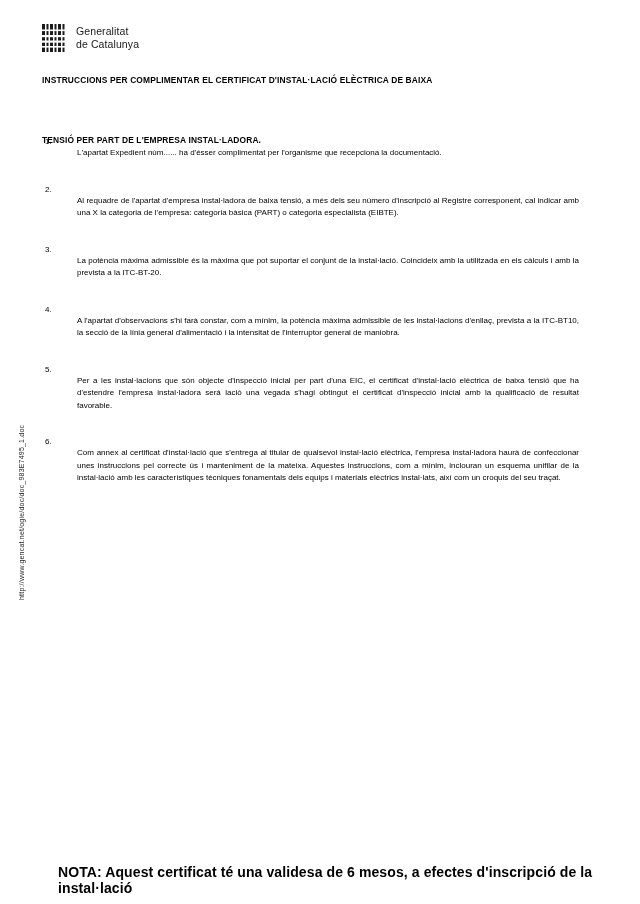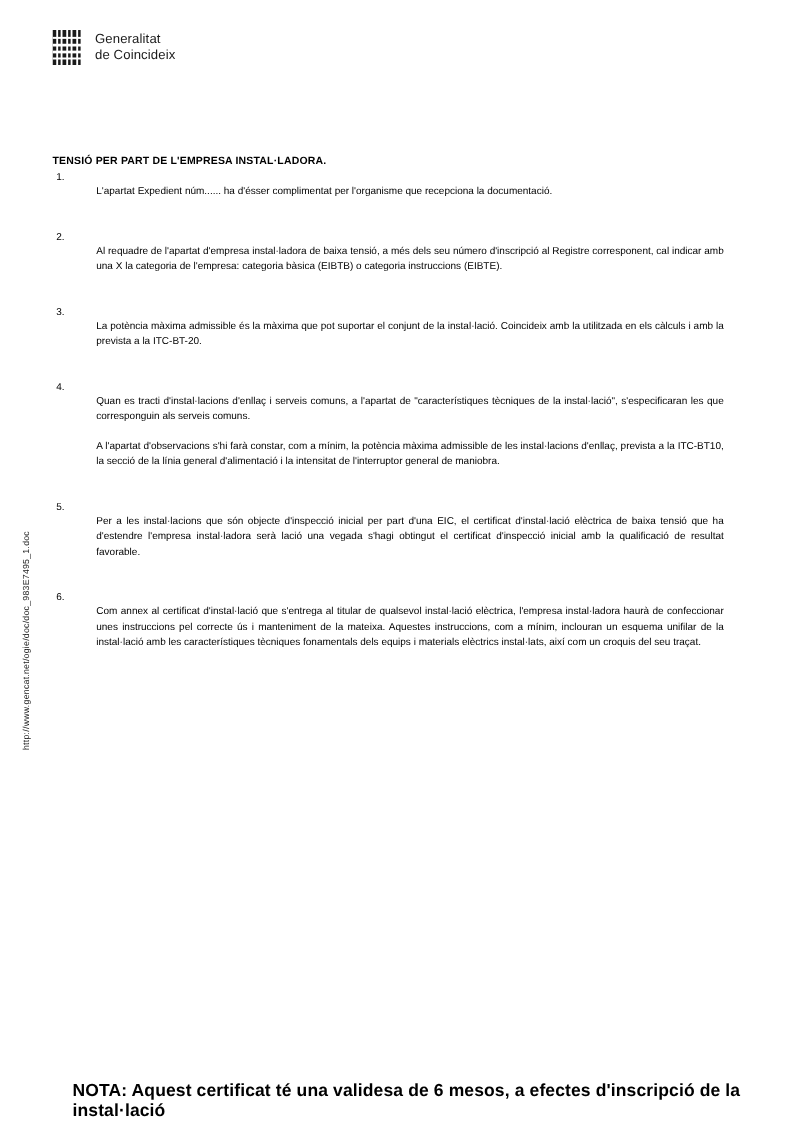--- a/index.html
+++ b/index.html
@@ -137,55 +137,55 @@
       <rect x="12.5" y="0" width="2" height="28" fill="#1a1a1a"></rect>
       <rect x="16" y="0" width="3" height="28" fill="#1a1a1a"></rect>
       <rect x="20.5" y="0" width="2" height="28" fill="#1a1a1a"></rect>
       <rect x="0" y="11" width="26" height="2.2" fill="#ffffff"></rect>
       <rect x="0" y="16.5" width="26" height="2.2" fill="#ffffff"></rect>
       <rect x="0" y="5.5" width="26" height="1.6" fill="#ffffff"></rect>
       <rect x="0" y="22" width="26" height="1.6" fill="#ffffff"></rect>
     </svg>
     <div class="logo-text">
       <span class="logo-line1">Generalitat</span>
-      <span class="logo-line2">de Coincideix</span>
+      <span class="logo-line2">de Catalunya</span>
     </div>
   </div>
 
   <div class="doc-title">
+    <span class="ln1">INSTRUCCIONS PER COMPLIMENTAR EL CERTIFICAT D'INSTAL·LACIÓ ELÈCTRICA DE BAIXA</span>
     <span class="ln2">TENSIÓ PER PART DE L'EMPRESA INSTAL·LADORA.</span>
   </div>
 
   <div class="list">
 
     <div class="item">
       <div class="item-num">1.</div>
       <div class="item-body">
         <p>L'apartat Expedient núm...... ha d'ésser complimentat per l'organisme que recepciona la documentació.</p>
       </div>
     </div>
 
     <div class="item">
       <div class="item-num">2.</div>
       <div class="item-body">
-        <p>Al requadre de l'apartat d'empresa instal·ladora de baixa tensió, a més dels seu número d'inscripció al Registre corresponent, cal indicar amb una X la categoria de l'empresa: categoria bàsica (EIBTB) o categoria instruccions (EIBTE).</p>
+        <p>Al requadre de l'apartat d'empresa instal·ladora de baixa tensió, a més dels seu número d'inscripció al Registre corresponent, cal indicar amb una X la categoria de l'empresa: categoria bàsica (PART) o categoria especialista (EIBTE).</p>
       </div>
     </div>
 
     <div class="item">
       <div class="item-num">3.</div>
       <div class="item-body">
         <p>La potència màxima admissible és la màxima que pot suportar el conjunt de la instal·lació. Coincideix amb la utilitzada en els càlculs i amb la prevista a la ITC-BT-20.</p>
       </div>
     </div>
 
     <div class="item">
       <div class="item-num">4.</div>
       <div class="item-body">
-        <p>Quan es tracti d'instal·lacions d'enllaç i serveis comuns, a l'apartat de "característiques tècniques de la instal·lació", s'especificaran les que corresponguin als serveis comuns.</p>
         <p>A l'apartat d'observacions s'hi farà constar, com a mínim, la potència màxima admissible de les instal·lacions d'enllaç, prevista a la ITC-BT10, la secció de la línia general d'alimentació i la intensitat de l'interruptor general de maniobra.</p>
       </div>
     </div>
 
     <div class="item">
       <div class="item-num">5.</div>
       <div class="item-body">
         <p>Per a les instal·lacions que són objecte d'inspecció inicial per part d'una EIC, el certificat d'instal·lació elèctrica de baixa tensió que ha d'estendre l'empresa instal·ladora serà lació una vegada s'hagi obtingut el certificat d'inspecció inicial amb la qualificació de resultat favorable.</p>
       </div>
     </div>

